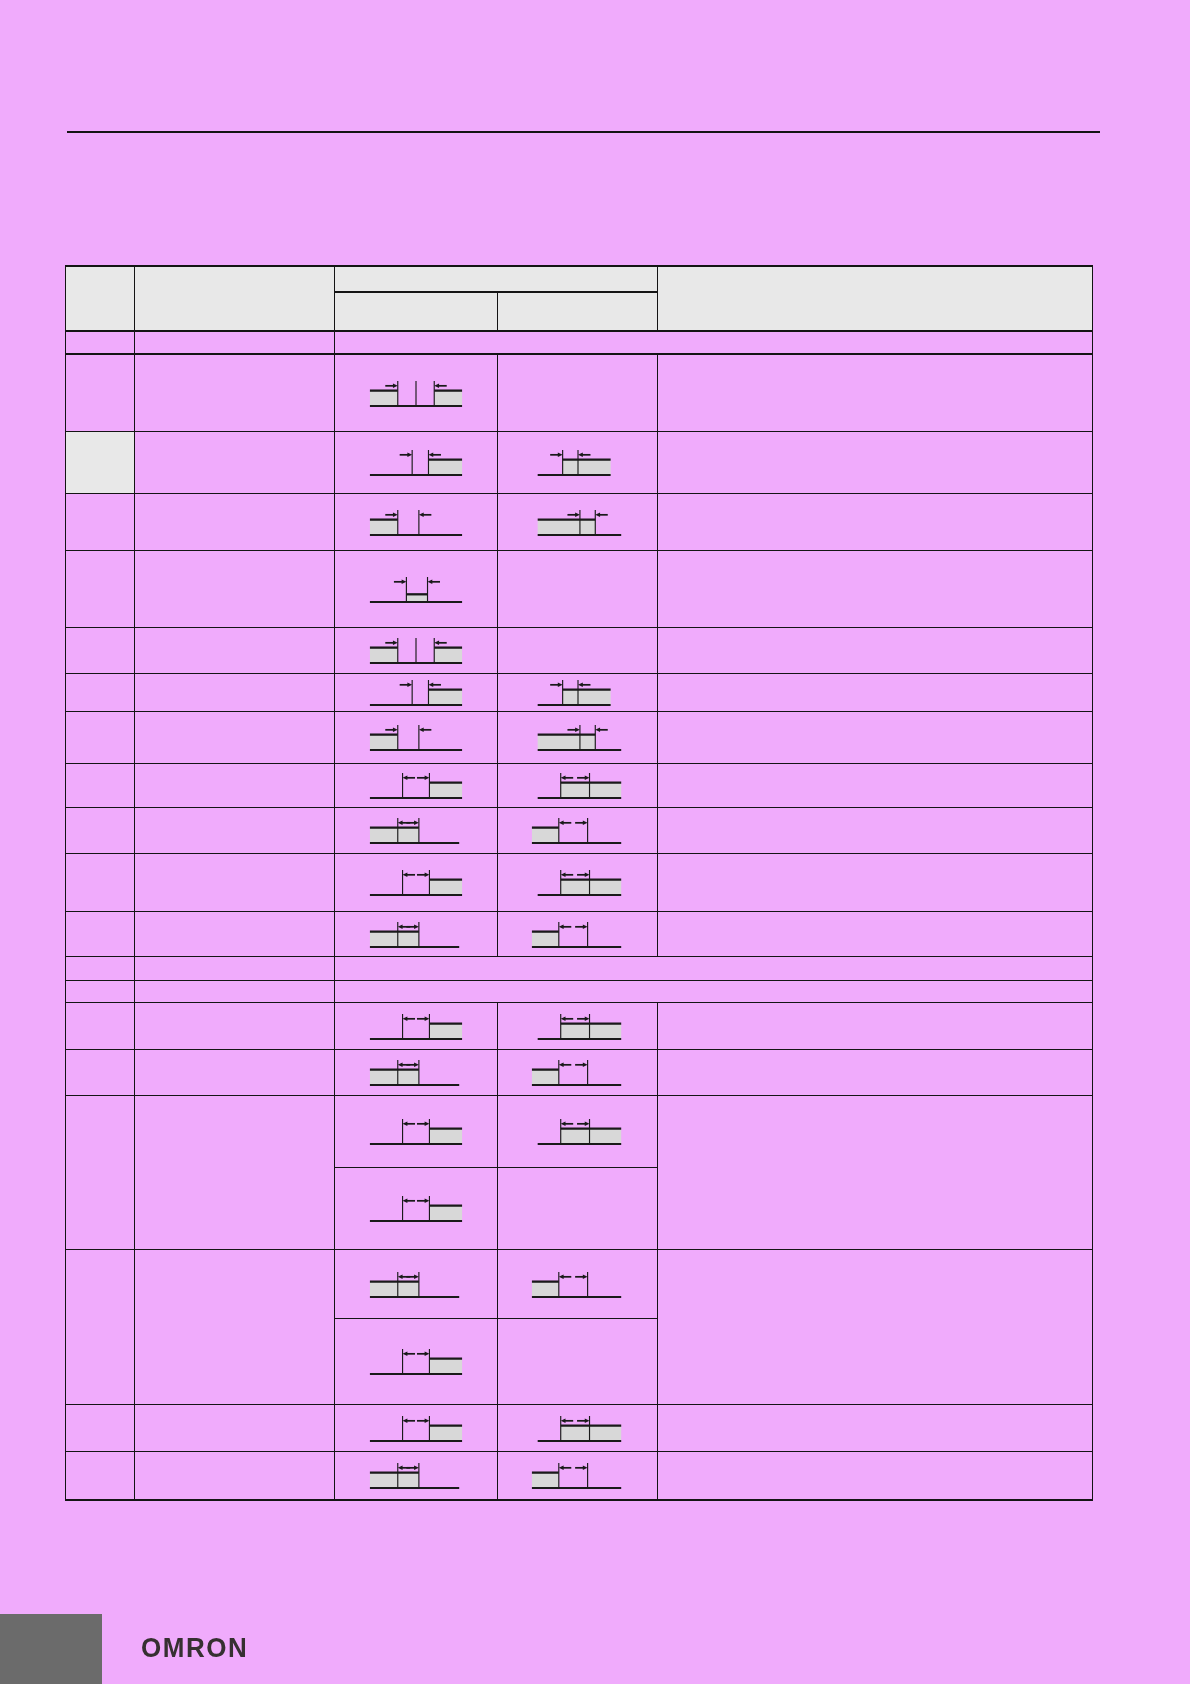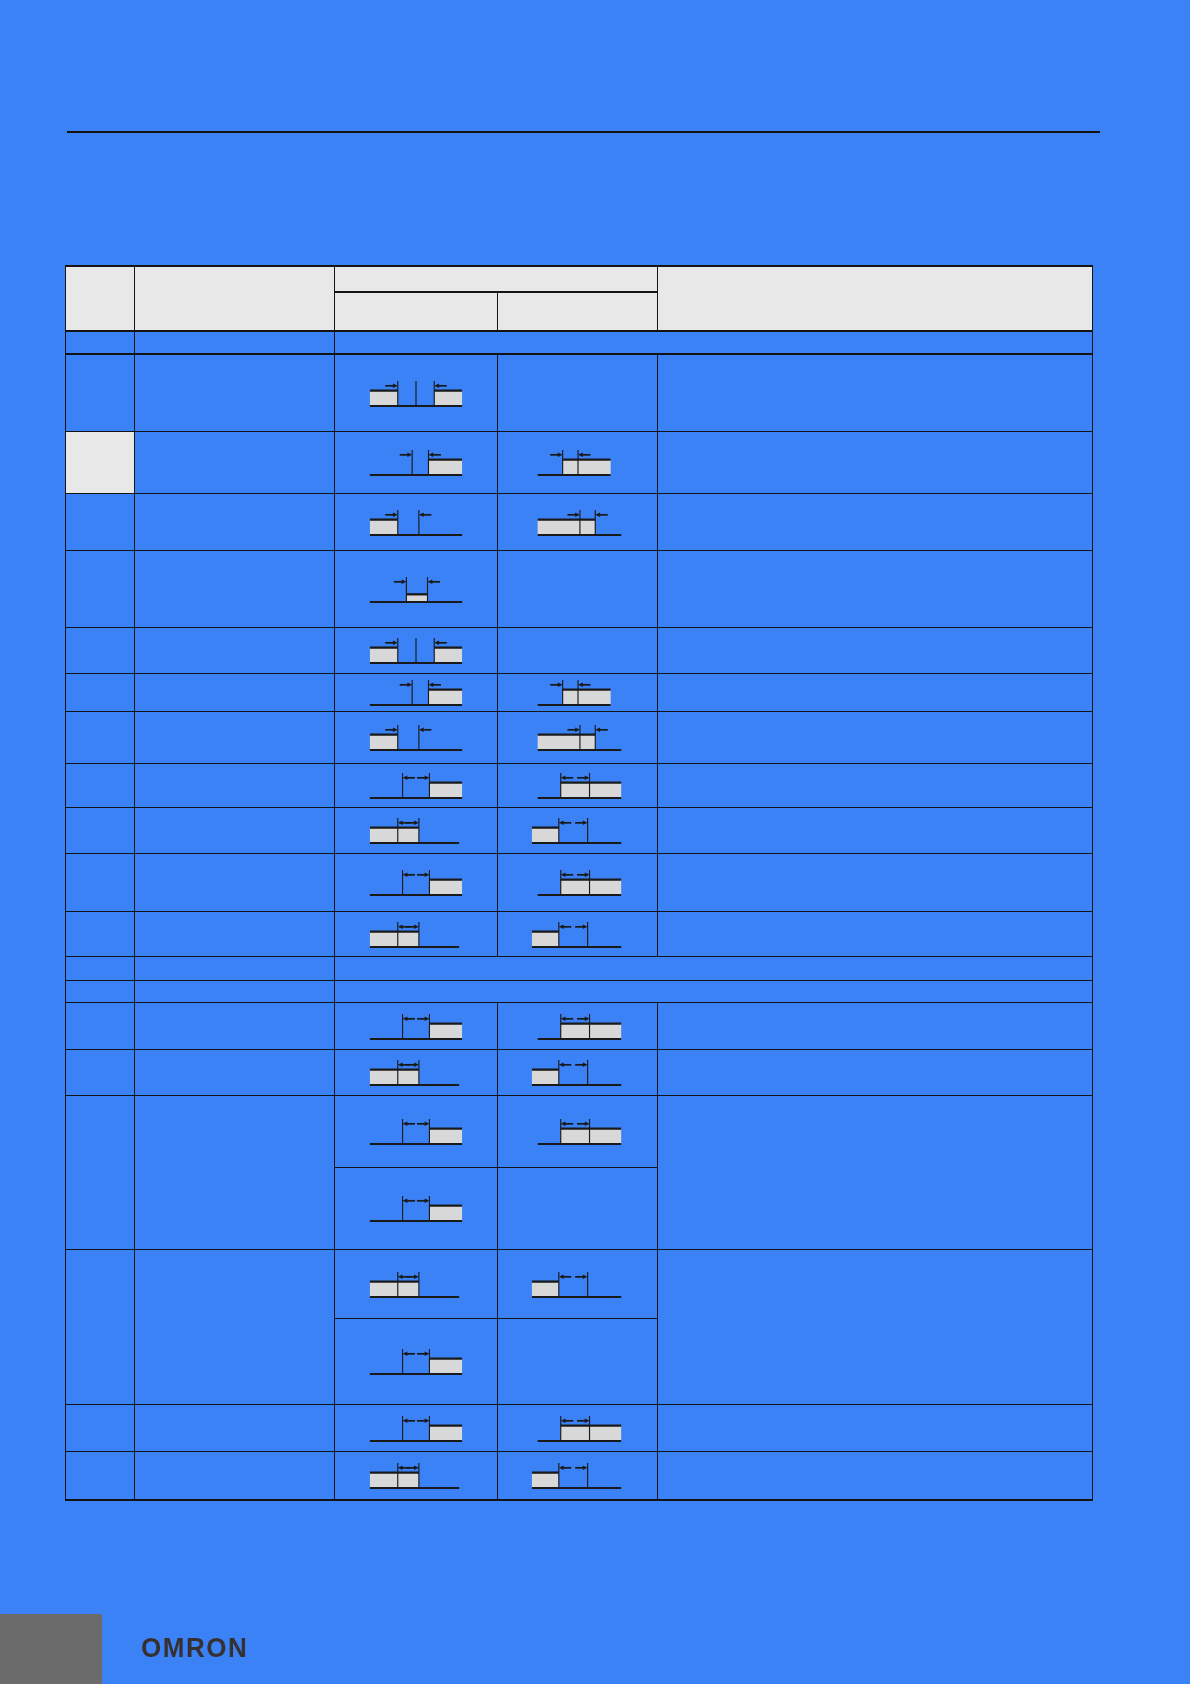--- a/index.html
+++ b/index.html
@@ -1,19 +1,19 @@
 <!DOCTYPE html>
 <html><head>
 <meta charset="utf-8">
 <style>
   html,body{margin:0;padding:0;background:#d0d0d0;}
   .page{
     position:relative;
     width:1190px;height:1684px;
-    background:#3b82f6;
+    background:#f0abfc;
     overflow:hidden;
     font-family:"Liberation Sans", sans-serif;
   }
   .top-rule{position:absolute;background:#141414;}
   .op-table{position:absolute;border:2px solid #141414;border-left-width:1px;border-right-width:1px;}
   .cell{
     position:absolute;box-sizing:border-box;
     border:0 solid #141414;
     display:flex;align-items:center;justify-content:center;
   }

